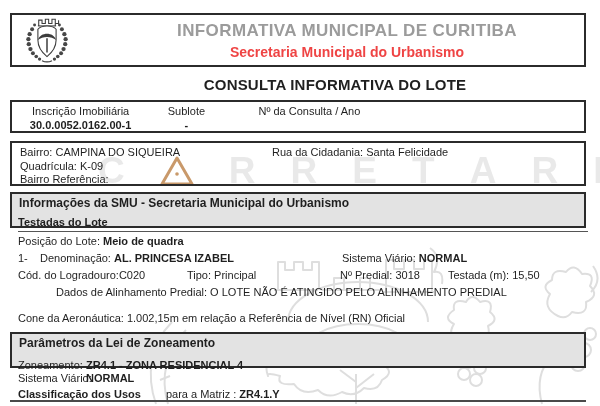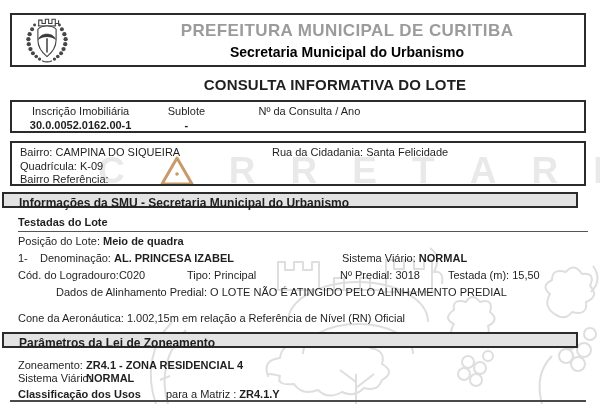--- a/index.html
+++ b/index.html
@@ -24,21 +24,21 @@
   .content{position:relative;z-index:1;}
 
   
   .header-box{
     left:10px;top:13px;width:576px;height:54px;box-sizing:border-box;
     border:2px solid #2b2b2b;display:flex;align-items:center;background:transparent;
   }
   .logo-wrap{flex:0 0 70px;display:flex;justify-content:center;}
   .titles{flex:1;text-align:center;padding-left:28px;}
   .h-title{font-size:17px;font-weight:bold;color:#9b9b9b;letter-spacing:0.4px;}
-  .h-sub{font-size:14px;font-weight:bold;color:#000000;margin-top:3px;}
+  .h-sub{font-size:14px;font-weight:bold;color:#ef4444;margin-top:3px;}
   .doc-title{
     left:0;top:76px;width:530px;padding-left:70px;text-align:center;
     font-weight:bold;font-size:15px;letter-spacing:0.2px;
   }
 
   
   .id-box{
     left:10px;top:100px;width:576px;height:33px;box-sizing:border-box;
     border:2px solid #2b2b2b;display:flex;padding-top:3px;
   }
@@ -50,23 +50,23 @@
   
   .loc-box{
     left:10px;top:141px;width:576px;height:45px;box-sizing:border-box;
     border:2px solid #2b2b2b;padding:3px 8px;
   }
   .loc-row{position:relative;line-height:13.5px;white-space:nowrap;}
   .loc-right{position:absolute;left:252px;top:0;}
 
   
   .bar{
-    left:2px;width:576px;height:16px;box-sizing:border-box;
+    left:10px;width:576px;height:36px;box-sizing:border-box;
     border:2px solid #2b2b2b;background:#e3e3e3;
-    font-size:12px;font-weight:bold;padding:2px 15px;line-height:15px;white-space:nowrap;
+    font-size:12px;font-weight:bold;padding:2px 7px;line-height:15px;white-space:nowrap;
   }
   .bar1{top:192px;} .bar2{top:332px;}
 
   .testadas{
     left:18px;top:216px;width:570px;font-weight:bold;font-size:11px;
     border-bottom:1px solid #555;padding-bottom:3px;
   }
 
   .row{left:18px;width:572px;white-space:nowrap;}
   .col{position:absolute;top:0;white-space:nowrap;}
@@ -163,21 +163,21 @@
               <circle cx="47" cy="45" r="2.4"></circle>
               <circle cx="43" cy="49" r="2.2"></circle>
               <circle cx="39" cy="52" r="2"></circle>
             <circle cx="15" cy="11" r="1.8"></circle>
               <circle cx="45" cy="11" r="1.8"></circle>
           </g>
           <path d="M24 54 q6 3 12 0" stroke="#3c3c3c" stroke-width="1.4" fill="none"></path>
         </svg>
       </div>
       <div class="titles">
-        <div class="h-title">PREFEITURA MUNICIPAL DE CURITIBA</div>
+        <div class="h-title">INFORMATIVA MUNICIPAL DE CURITIBA</div>
         <div class="h-sub">Secretaria Municipal do Urbanismo</div>
       </div>
     </div>
 
     <div class="abs doc-title">CONSULTA INFORMATIVA DO LOTE</div>
 
     <div class="abs id-box">
       <div class="id-col c1">
         <div class="lbl">Inscrição Imobiliária</div>
         <div class="val">30.0.0052.0162.00-1</div>

